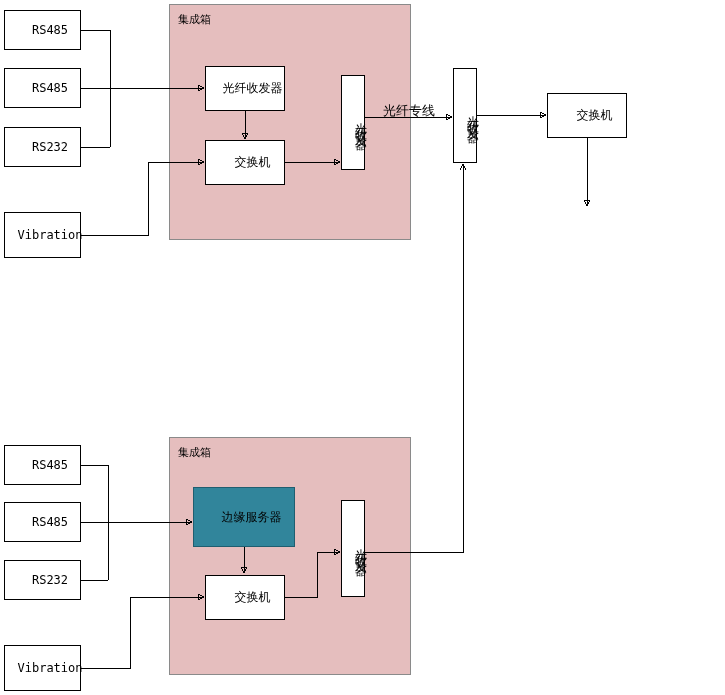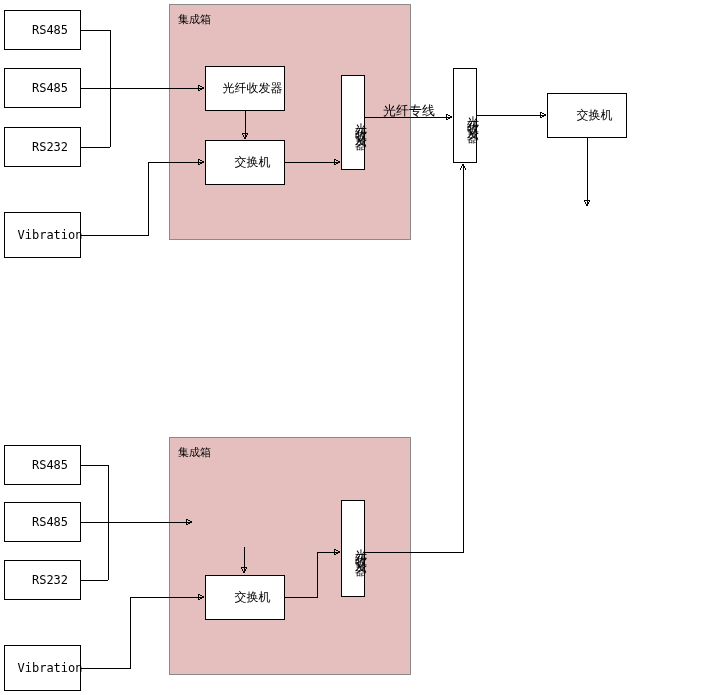--- a/index.html
+++ b/index.html
@@ -129,16 +129,17 @@
   <div class="node vfiber" style="left:341px;top:75px;width:24px;height:95px">光纤收发器</div>
 
   <div class="node vfiber" style="left:453px;top:68px;width:24px;height:95px">光纤收发器</div>
   <div class="node" style="left:547px;top:93px;width:80px;height:45px">交换机</div>
 
   <div class="node" style="left:4px;top:445px;width:77px;height:40px">RS485</div>
   <div class="node" style="left:4px;top:502px;width:77px;height:40px">RS485</div>
   <div class="node" style="left:4px;top:560px;width:77px;height:40px">RS232</div>
   <div class="node" style="left:4px;top:645px;width:77px;height:46px">Vibration</div>
 
+  <div class="node teal" style="left:193px;top:487px;width:102px;height:60px">边缘服务器</div>
   <div class="node" style="left:205px;top:575px;width:80px;height:45px">交换机</div>
   <div class="node vfiber" style="left:341px;top:500px;width:24px;height:97px">光纤收发器</div>
 
 </div>
 
 </body></html>

